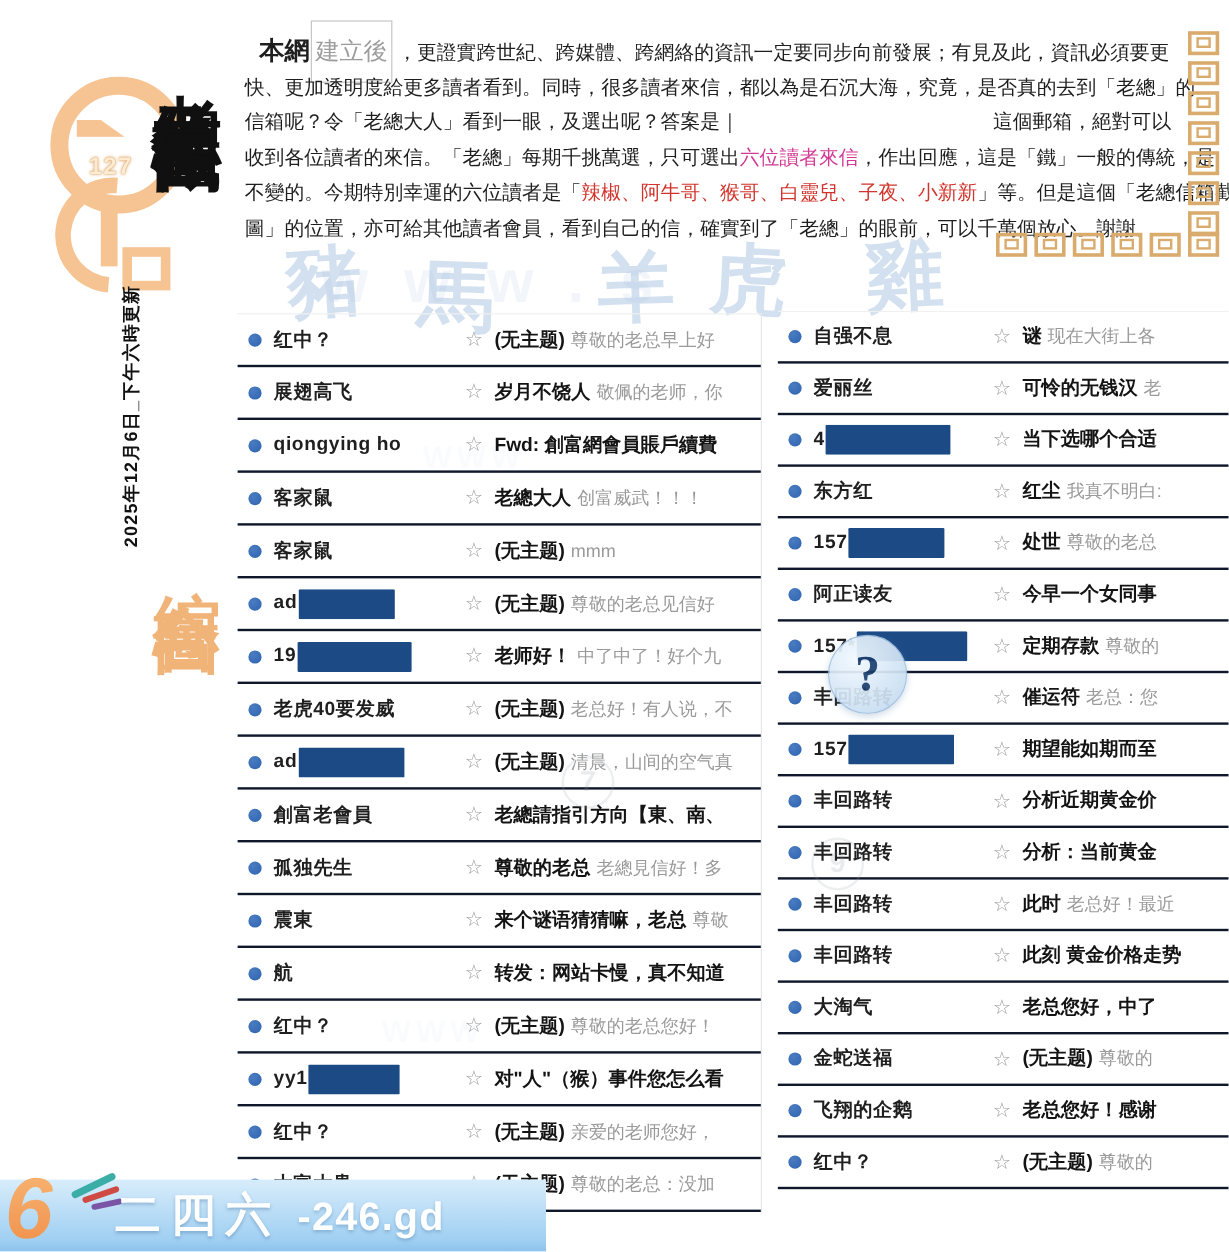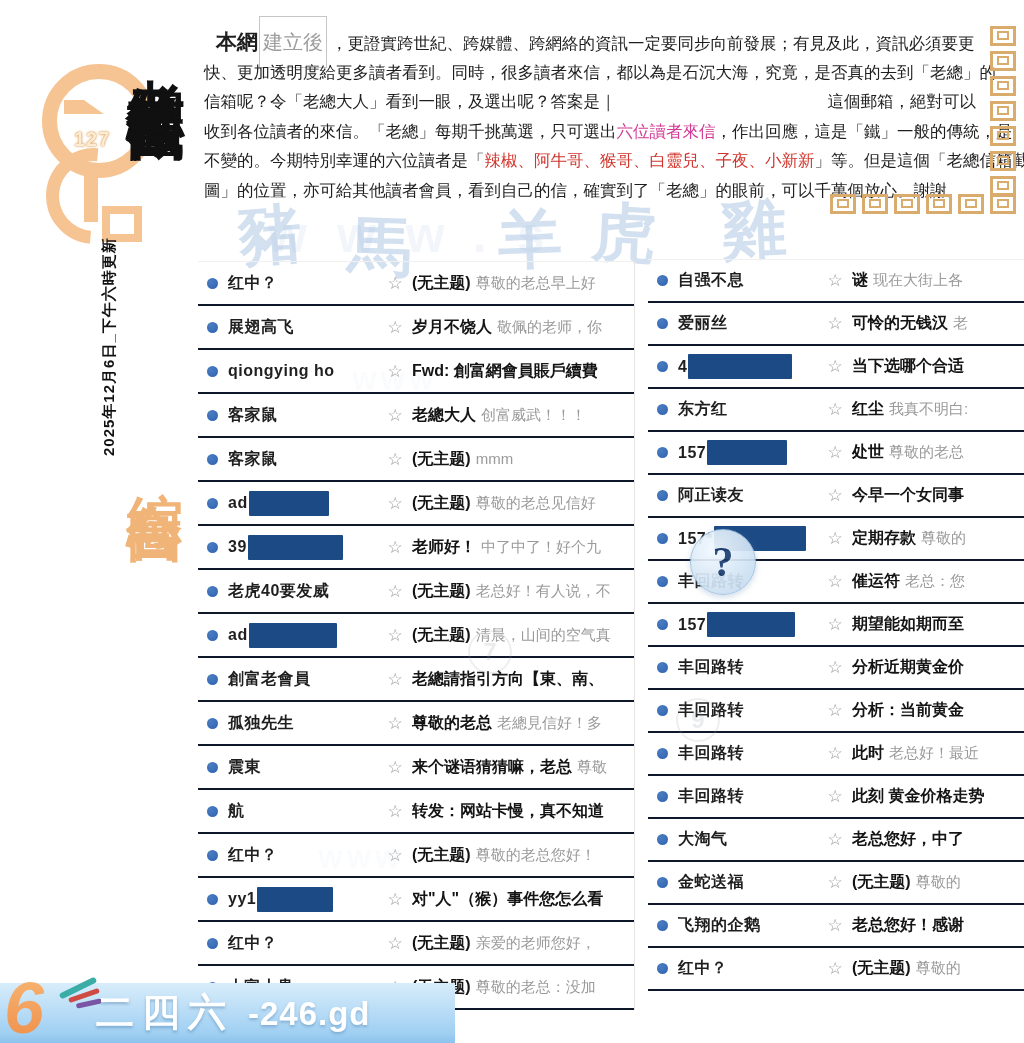--- a/index.html
+++ b/index.html
@@ -201,21 +201,21 @@
       <span class="sender">
         <span class="sname">ad</span>
         <span class="redact" style="width: 80px;"></span>
       </span>
       <span class="star">☆</span>
       <span class="subject"><b class="subj-bold">(无主题)</b><span class="preview">尊敬的老总见信好</span></span>
     </div>
     <div class="mail-row">
       <span class="dot"></span>
       <span class="sender">
-        <span class="sname">39</span>
+        <span class="sname">19</span>
         <span class="redact" style="width: 95px;"></span>
       </span>
       <span class="star">☆</span>
       <span class="subject"><b class="subj-bold">老师好！</b><span class="preview">中了中了！好个九</span></span>
     </div>
     <div class="mail-row">
       <span class="dot"></span>
       <span class="sender">
         <span class="sname">老虎40要发威</span>
       </span>

